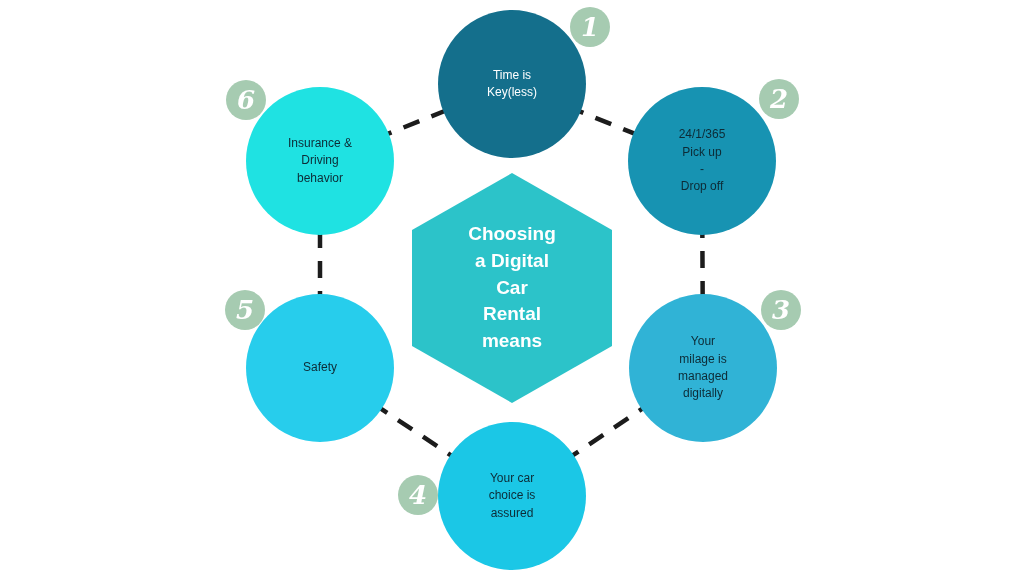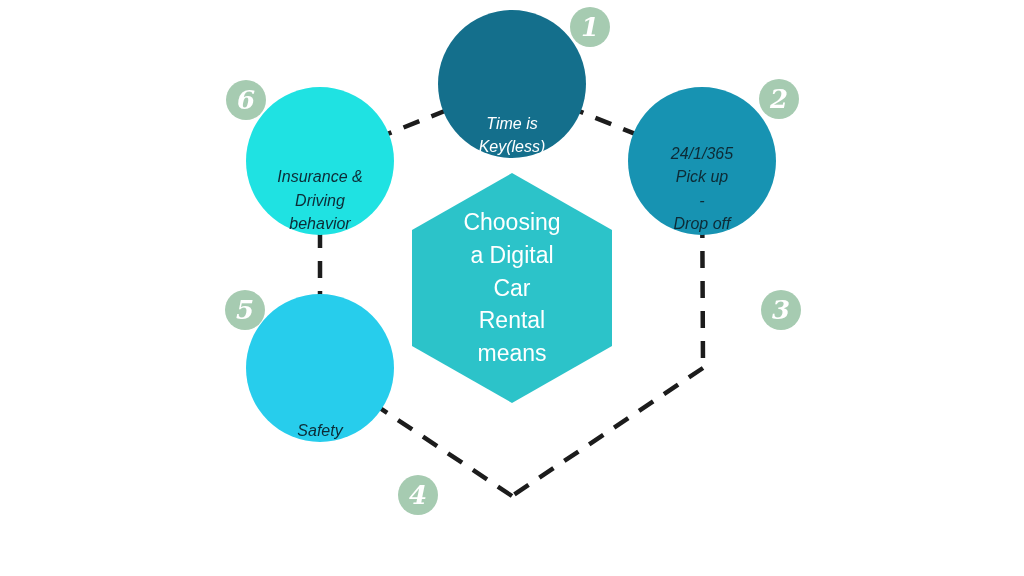--- a/index.html
+++ b/index.html
@@ -20,28 +20,27 @@
     left: 0; top: 0;
     width: 1024px; height: 576px;
     z-index: 0;
   }
   .node {
     position: absolute;
     width: 148px;
     height: 148px;
     border-radius: 50%;
     display: flex;
-    align-items: flex-end;
+    align-items: center;
     justify-content: center;
     text-align: center;
     white-space: pre-line;
-    font-size: 16px;
+    font-size: 12px;
     line-height: 1.45;
     z-index: 2;
-    font-style: italic;
   }
   .node-1 { left: 438px; top: 10px;  }
   .node-2 { left: 628px; top: 87px;  }
   .node-3 { left: 629px; top: 294px; }
   .node-4 { left: 438px; top: 422px; }
   .node-5 { left: 246px; top: 294px; }
   .node-6 { left: 246px; top: 87px;  }
 
   .badge {
     position: absolute;
@@ -74,22 +73,22 @@
     position: absolute;
     left: 412px;
     top: 215px;
     width: 200px;
     height: 146px;
     display: flex;
     align-items: center;
     justify-content: center;
     text-align: center;
     white-space: pre-line;
-    font-size: 23px;
-    font-weight: normal;
+    font-size: 19px;
+    font-weight: bold;
     line-height: 1.42;
     z-index: 2;
   }
 </style>
 </head>
 <body>
 
 <div id="stage" style="background: rgb(255, 255, 255);">
 
   <svg id="ring-svg">
@@ -115,20 +114,31 @@
   <div class="node node-1" style="background: rgb(20, 111, 140); color: rgb(255, 255, 255);">
     <span>Time is
 Key(less)</span>
   </div>
   <div class="node node-2" style="background: rgb(23, 147, 178); color: rgb(13, 43, 54);">
     <span>24/1/365
 Pick up
 -
 Drop off</span>
   </div>
+  <div class="node node-3" style="background: rgb(48, 179, 214); color: rgb(13, 43, 54);">
+    <span>Your
+milage is
+managed
+digitally</span>
+  </div>
+  <div class="node node-4" style="background: rgb(27, 199, 230); color: rgb(13, 43, 54);">
+    <span>Your car
+choice is
+assured</span>
+  </div>
   <div class="node node-6" style="background: rgb(31, 226, 226); color: rgb(13, 43, 54);">
     <span>Insurance &amp;
 Driving
 behavior</span>
   </div>
   <div class="node node-5" style="background: rgb(39, 205, 236); color: rgb(13, 43, 54);">
     <span>Safety</span>
   </div>
 
   <div class="badge badge-1" style="background: rgb(166, 203, 177); color: rgb(255, 255, 255);">1</div>

